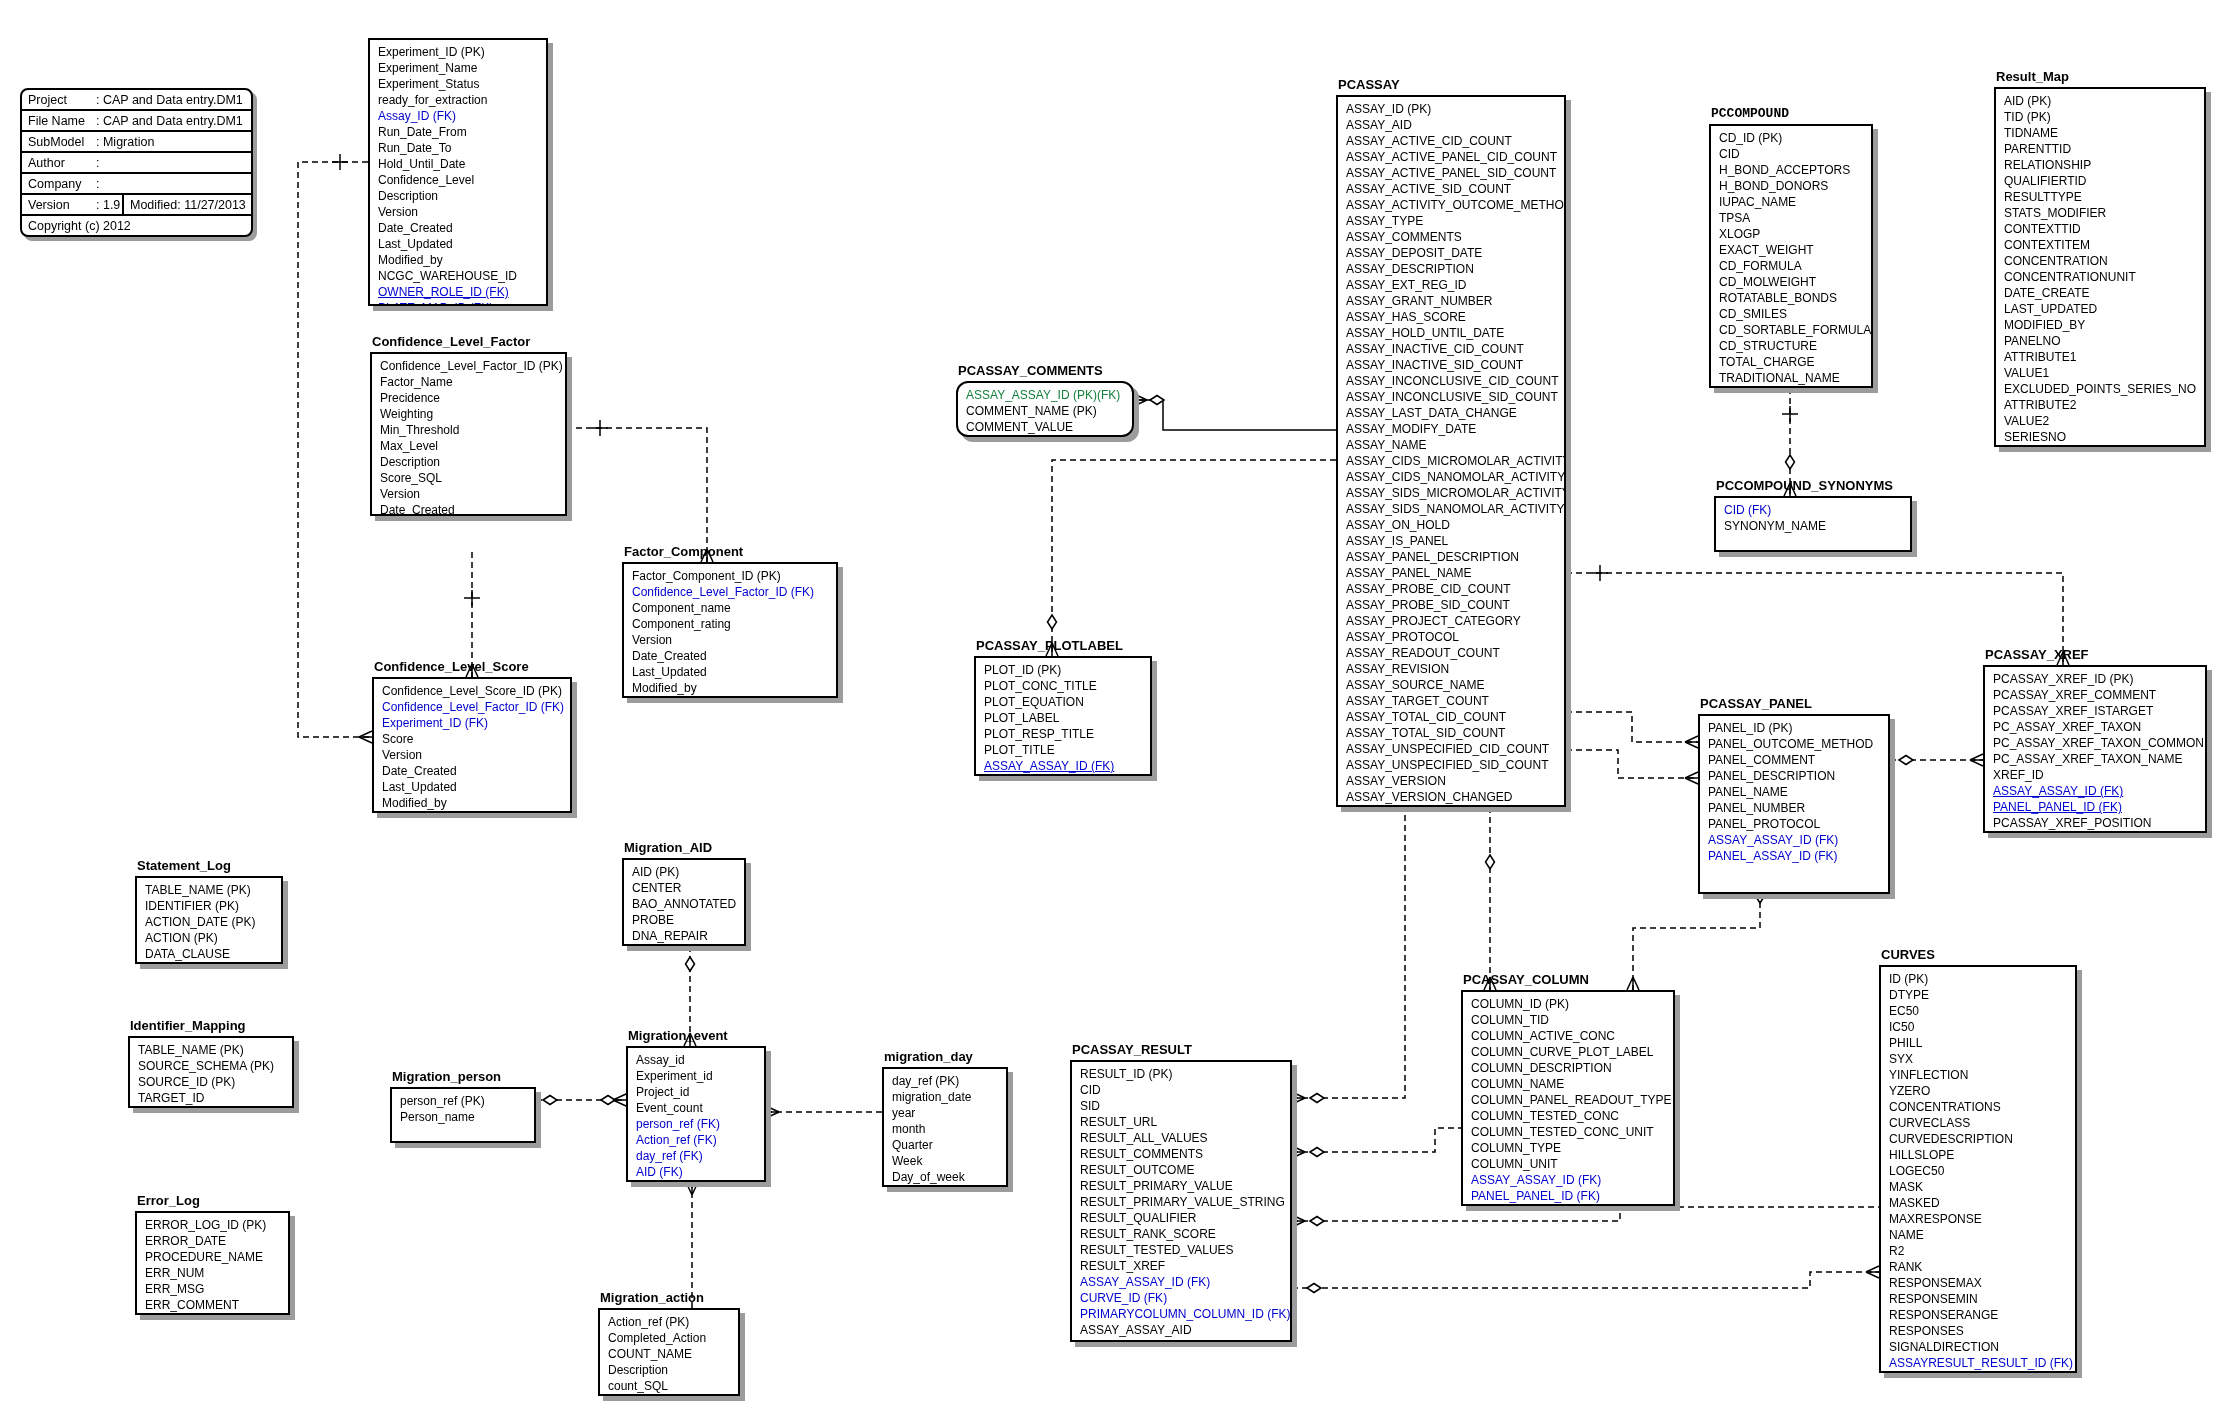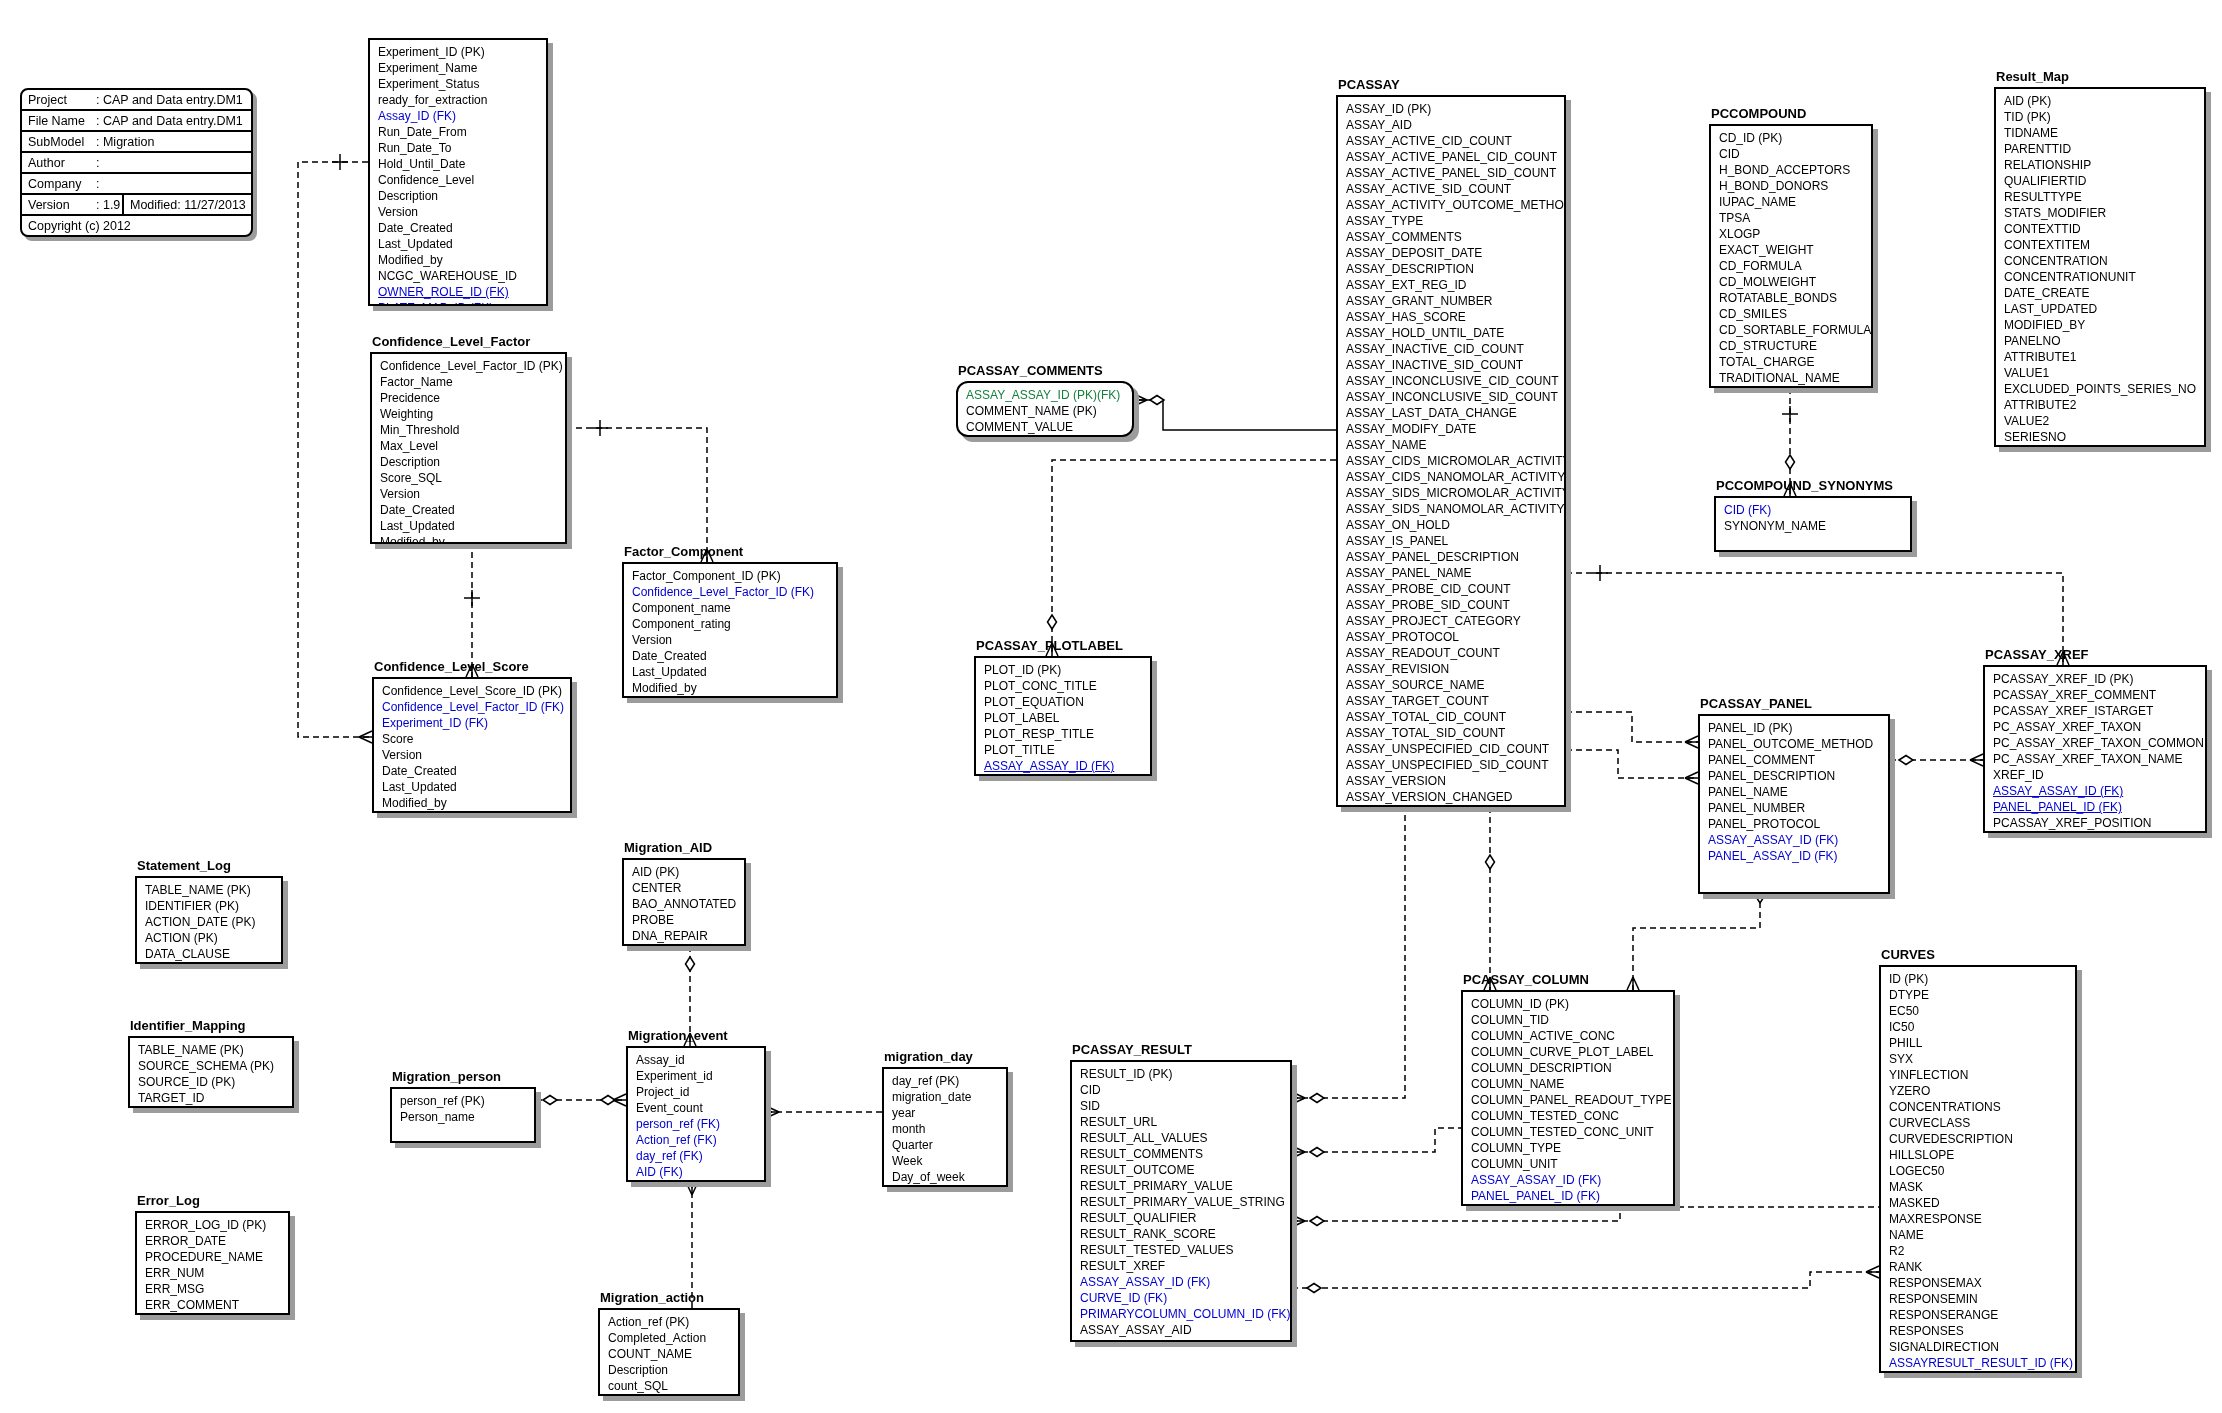--- a/index.html
+++ b/index.html
@@ -221,21 +221,21 @@
       <div class="attr">Description</div>
       <div class="attr">Version</div>
       <div class="attr">Date_Created</div>
       <div class="attr">Last_Updated</div>
       <div class="attr">Modified_by</div>
       <div class="attr">NCGC_WAREHOUSE_ID</div>
       <div class="attr blue und">OWNER_ROLE_ID (FK)</div>
       <div class="attr blue und">PLATE_MAP_ID (FK)</div>
     </div>
     <div class="ent-title" style="left: 372px; top: 334px;">Confidence_Level_Factor</div>
-    <div class="ent" style="left: 370px; top: 352px; width: 197px; height: 192px;">
+    <div class="ent" style="left: 370px; top: 352px; width: 197px; height: 164px;">
       <div class="attr">Confidence_Level_Factor_ID (PK)</div>
       <div class="attr">Factor_Name</div>
       <div class="attr">Precidence</div>
       <div class="attr">Weighting</div>
       <div class="attr">Min_Threshold</div>
       <div class="attr">Max_Level</div>
       <div class="attr">Description</div>
       <div class="attr">Score_SQL</div>
       <div class="attr">Version</div>
       <div class="attr">Date_Created</div>
@@ -386,21 +386,21 @@
       <div class="attr">ASSAY_REVISION</div>
       <div class="attr">ASSAY_SOURCE_NAME</div>
       <div class="attr">ASSAY_TARGET_COUNT</div>
       <div class="attr">ASSAY_TOTAL_CID_COUNT</div>
       <div class="attr">ASSAY_TOTAL_SID_COUNT</div>
       <div class="attr">ASSAY_UNSPECIFIED_CID_COUNT</div>
       <div class="attr">ASSAY_UNSPECIFIED_SID_COUNT</div>
       <div class="attr">ASSAY_VERSION</div>
       <div class="attr">ASSAY_VERSION_CHANGED</div>
     </div>
-    <div class="ent-title" style="left: 1711px; top: 106px;">PCCOMPOUND</div>
+    <div class="ent-title" style="left: 1711px; top: 106px; font-family: Liberation Mono, monospace;">PCCOMPOUND</div>
     <div class="ent" style="left: 1709px; top: 124px; width: 164px; height: 264px;">
       <div class="attr">CD_ID (PK)</div>
       <div class="attr">CID</div>
       <div class="attr">H_BOND_ACCEPTORS</div>
       <div class="attr">H_BOND_DONORS</div>
       <div class="attr">IUPAC_NAME</div>
       <div class="attr">TPSA</div>
       <div class="attr">XLOGP</div>
       <div class="attr">EXACT_WEIGHT</div>
       <div class="attr">CD_FORMULA</div>

